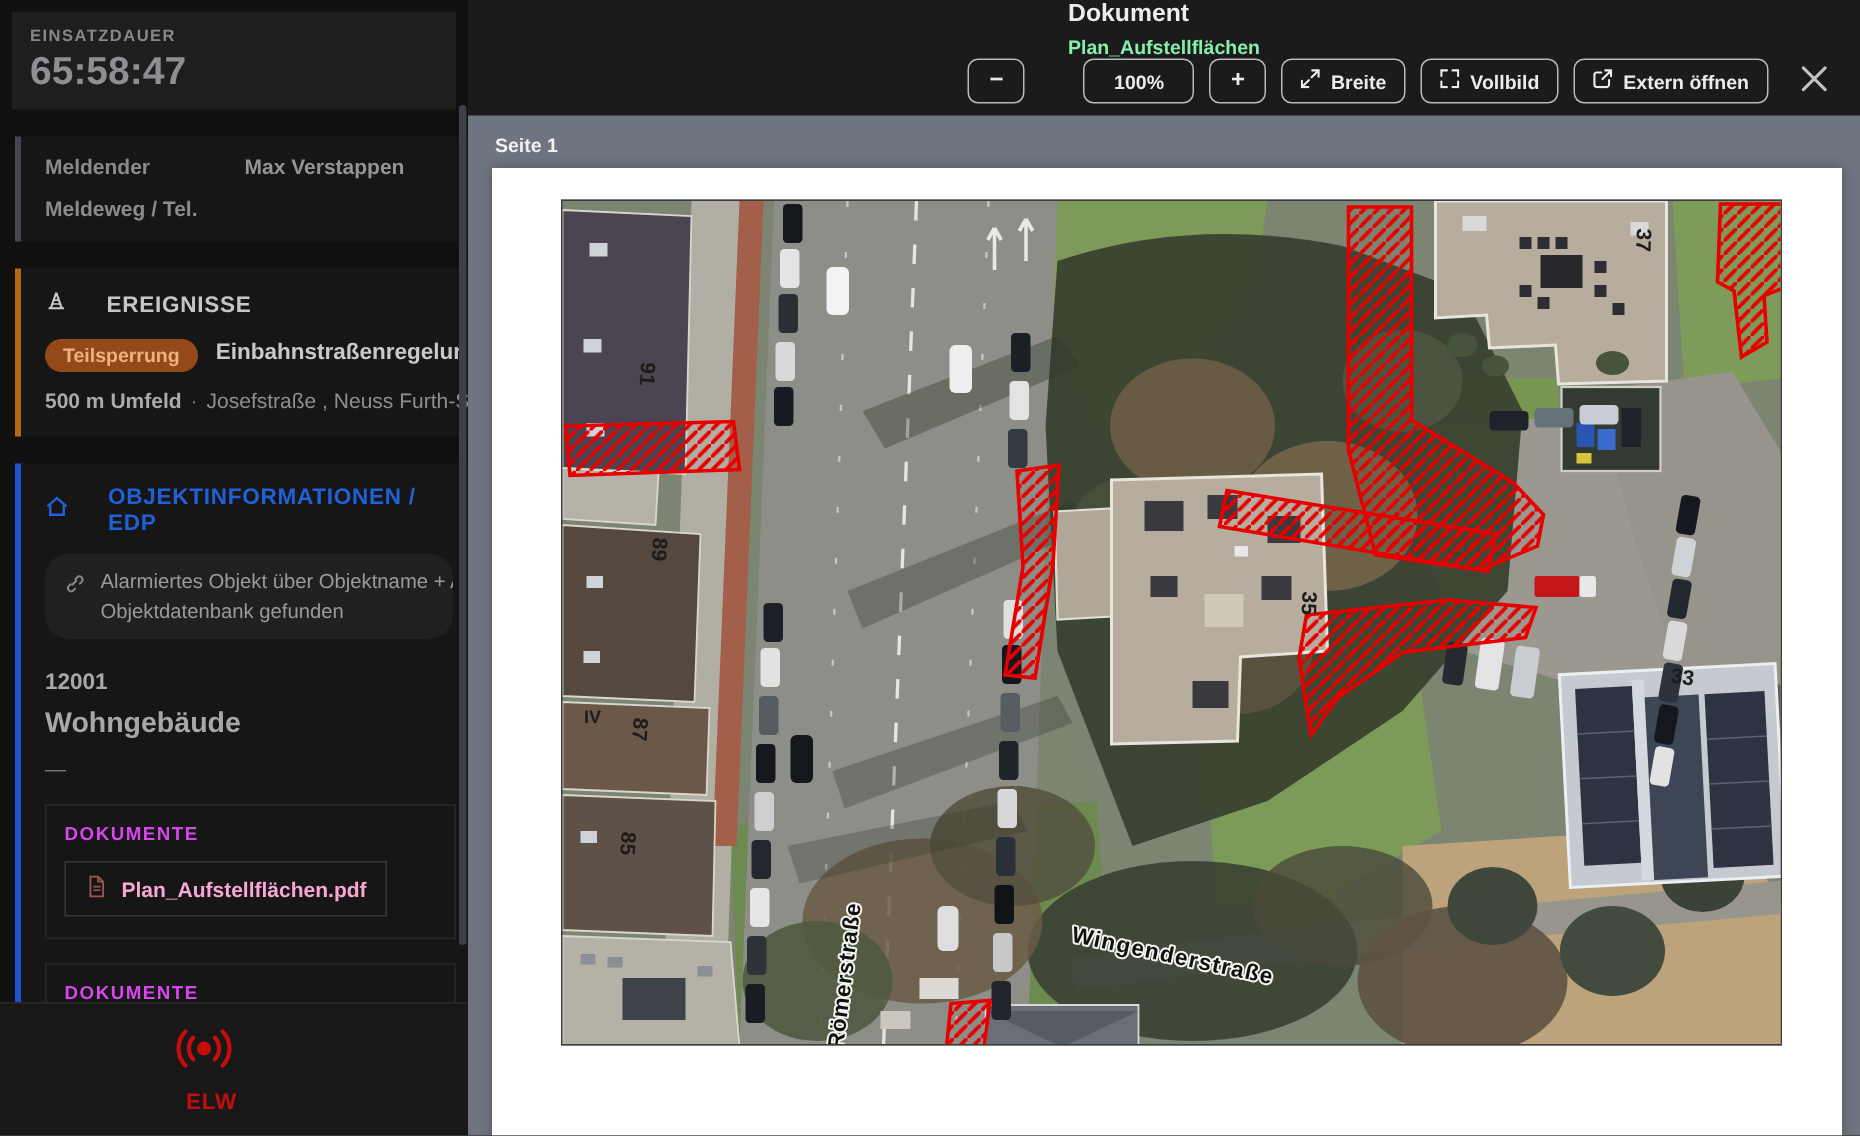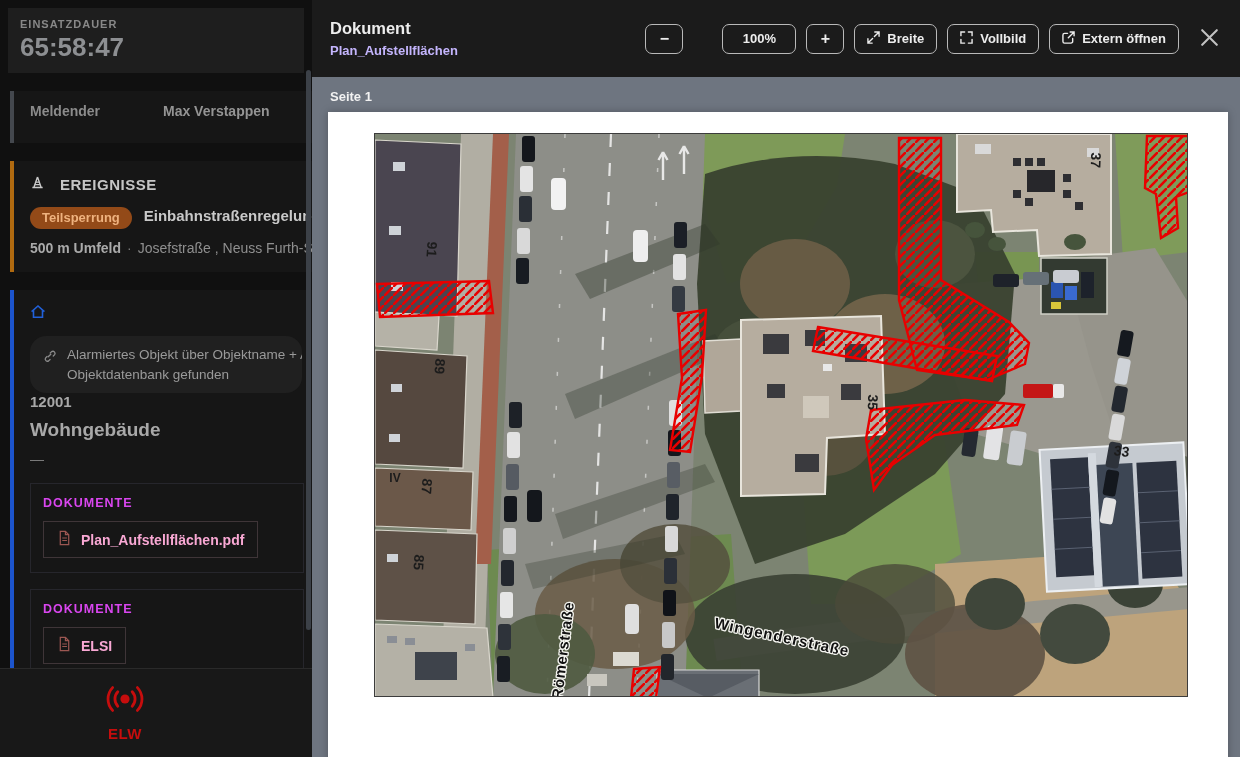--- a/index.html
+++ b/index.html
@@ -14,58 +14,58 @@
   .timer-label { color:#888; font-size:11px; font-weight:bold; letter-spacing:1px; }
   .timer-value { color:#8d8f92; font-size:26px; font-weight:bold; margin-top:2px; }
 
   .section { margin:18px 0 0 10px; background:#161616; padding:12px 0 12px 16px;
              border-left:4px solid #44484e; overflow:hidden; }
   .row2 { display:flex; gap:8px; margin-bottom:12px; white-space:nowrap; }
   .row2 .lbl { width:125px; flex:0 0 125px; color:#8b8b8b; font-weight:bold; font-size:14px; }
   .row2 .val { color:#949494; font-weight:bold; font-size:14px; }
 
   .section.ereignisse { border-left-color:#b06a10; padding:14px 0 16px 16px; }
-  .sec-head { display:flex; align-items:center; gap:15px; }
+  .sec-head { display:flex; align-items:center; gap:26px; }
   .sec-title { color:#c6c6c6; font-weight:bold; font-size:15px; letter-spacing:.5px; }
   .badge-row { display:flex; align-items:flex-start; gap:12px; margin-top:13px; white-space:nowrap; }
   .badge { background:#934a18; color:#efb27e; font-size:13px; font-weight:bold;
            padding:3px 12px 4px; border-radius:999px; }
   .event-title { color:#c9c9c9; font-weight:bold; font-size:15px; }
   .event-detail { margin-top:11px; color:#8f8f8f; font-size:14px; white-space:nowrap; }
   .event-detail b { color:#aaa; }
   .event-detail .dot { margin:0 6px; color:#777; }
 
   .section.objekt { border-left-color:#1c54cc; padding:14px 0 16px 16px; }
   .sec-title.blue { color:#2160d8; }
   .note-pill { display:flex; gap:10px; align-items:flex-start; background:#202020;
                border-radius:16px; padding:9px 12px; margin:12px 10px 0 0; overflow:hidden; }
   .note-text { color:#9a9a9a; font-size:13.5px; line-height:1.45; white-space:nowrap; }
-  .obj-id   { color:#a8a8a8; font-weight:bold; font-size:15px; }
+  .obj-id   { color:#a8a8a8; font-weight:bold; font-size:15px; margin-top:20px; }
   .obj-type { color:#a8a8a8; font-weight:bold; font-size:19px; margin-top:9px; }
   .obj-dash { color:#7a7a7a; font-size:14px; margin-top:10px; }
 
   .doc-box { border:1px solid #26262c; margin:16px 8px 0 0; padding:12px 12px 14px; }
   .doc-label { color:#d946ef; font-weight:bold; font-size:12.5px; letter-spacing:1px; }
   .doc-btn { display:inline-flex; align-items:center; gap:9px; margin-top:11px;
              border:1px solid #3f3538; padding:8px 13px; color:#f9a8d4;
              font-weight:bold; font-size:14px; cursor:pointer; background:transparent; }
 
   .sidebar-bottom { position:absolute; left:0; right:0; bottom:0; top:668px;
                     background:#181818; border-top:1px solid #2a2a2a; }
-  .elw { position:absolute; left:92px; top:16px; width:66px; text-align:center; }
+  .elw { position:absolute; left:92px; top:16px; width:66px; text-align:right; }
   .elw-label { color:#c60d0d; font-weight:bold; font-size:15px; letter-spacing:.5px; margin-top:4px; }
   .sidebar-scrollbar { position:absolute; right:1px; top:70px; width:5px; height:560px;
                        background:#3c4148; border-radius:3px; }
 
   
   .modal { position:absolute; left:312px; top:0; width:928px; height:757px; background:#1b1b1b; }
   .modal-header { height:77px; display:flex; align-items:center; padding:0 18px;
-                  background:#1b1b1b; }
+                  background:#1b1b1b;flex-direction:column; }
   .modal-title { color:#ededed; font-weight:bold; font-size:16.5px; }
-  .modal-subtitle { color:#c4b5fd; font-weight:bold; font-size:13px; margin-top:5px; }
+  .modal-subtitle { color:#86efac; font-weight:bold; font-size:13px; margin-top:5px; }
   .toolbar { margin-left:auto; display:flex; align-items:center; gap:10px; }
   .tb-btn { display:inline-flex; align-items:center; justify-content:center; gap:7px;
             height:30px; border:1px solid #b9b9b9; border-radius:7px; background:transparent;
             color:#ececec; font-weight:bold; font-size:13px; padding:0 12px; cursor:pointer;
             font-family:"Liberation Sans", sans-serif; }
   .tb-btn.square { width:38px; padding:0; font-size:16px; }
   .tb-btn.zoomlvl { width:74px;margin-left:29px; }
   .close-btn { background:none; border:none; margin-left:8px; cursor:pointer; padding:4px; }
 
   .modal-content { position:absolute; left:0; right:0; top:77px; bottom:0;
@@ -89,20 +89,24 @@
     <div class="timer-panel">
       <div class="timer-label">EINSATZDAUER</div>
       <div class="timer-value">65:58:47</div>
     </div>
 
     <div class="section">
       <div class="row2">
         <span class="lbl">Meldender</span>
         <span class="val">Max Verstappen</span>
       </div>
+      <div class="row2" style="margin-bottom:2px;">
+        <span class="lbl">Meldeweg / Tel.</span>
+        <span class="val"></span>
+      </div>
     </div>
 
     <div class="section ereignisse">
       <div class="sec-head">
         <span>
           <svg width="15" height="15" viewBox="0 0 16 16" fill="none" stroke="#c9c9c9" stroke-width="1.5">
             <path d="M8 2.2L11.8 13M8 2.2L4.2 13M2.5 13.3h11"></path>
             <path d="M6.3 7.6h3.4M5.4 10.3h5.2" stroke-width="1.2"></path>
           </svg>
         </span>
@@ -118,20 +122,21 @@
     </div>
 
     <div class="section objekt">
       <div class="sec-head">
         <span>
           <svg width="16" height="16" viewBox="0 0 16 16" fill="none" stroke="#2160d8" stroke-width="1.6">
             <path d="M1.6 7.6L8 2l6.4 5.6"></path>
               <path d="M3.5 6.3V13.2h9V6.3"></path>
           </svg>
         </span>
+        <span class="sec-title blue">OBJEKTINFORMATIONEN / EDP</span>
       </div>
 
       <div class="note-pill">
         <span style="margin-top:3px;">
           <svg width="15" height="15" viewBox="0 0 16 16" fill="none" stroke="#8a8a8a" stroke-width="1.4" stroke-linecap="round">
             <path d="M6.6 9.4l2.8-2.8"></path>
             <path d="M5.4 10.6l-1.5 1.5a2.3 2.3 0 0 0 3.2 3.2l1.5-1.5" transform="translate(0,-1.6)"></path>
             <path d="M10.6 5.4l1.5-1.5a2.3 2.3 0 0 1 3.2 3.2l-1.5 1.5" transform="translate(-1.8,0)"></path>
           </svg>
         </span>

